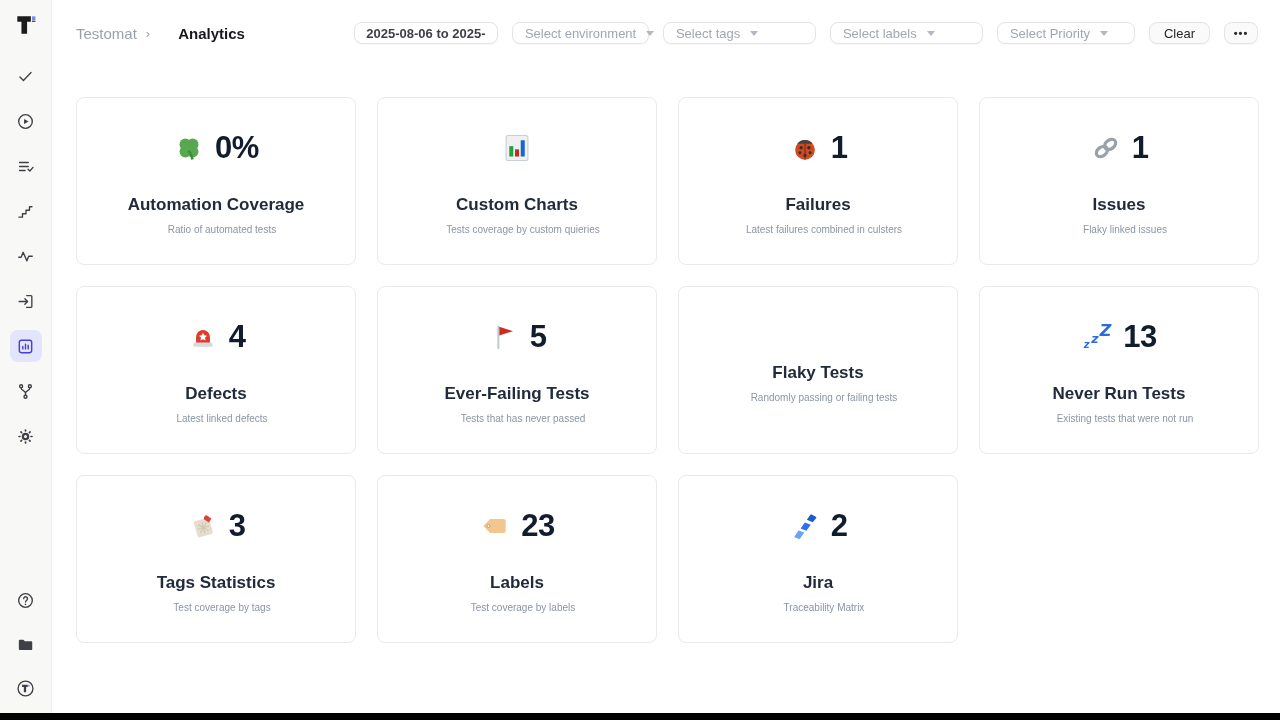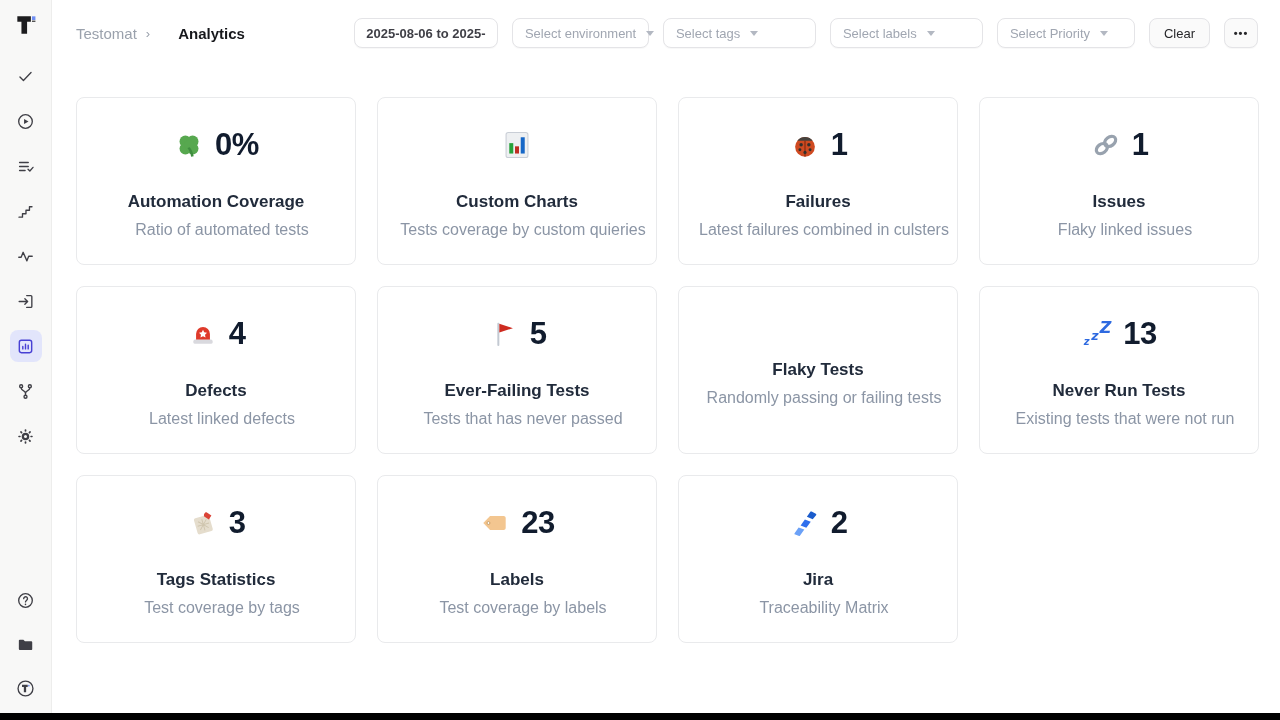--- a/index.html
+++ b/index.html
@@ -37,21 +37,21 @@
     position: absolute; left: 52px; top: 0; right: 0; height: 50px;
     background: #ffffff; display: flex; align-items: center;
     padding: 16px 22px 0 24px;
   }
   .breadcrumb { display: flex; align-items: center; gap: 9px; font-size: 15px; }
   .crumb-root { color: #9aa1ac; font-weight: 500; cursor: pointer; }
   .crumb-sep  { color: #9aa1ac; font-size: 13px; }
   .crumb-current { color: #17181c; font-weight: 700; font-size: 15px; margin-left: 19px; }
   .controls { margin-left: auto; display: flex; align-items: center; gap: 14px; }
   .ctrl {
-    height: 30px; border: 1px solid #e4e4e7; border-radius: 8px; background: #fff;
+    height: 22px; border: 1px solid #e4e4e7; border-radius: 8px; background: #fff;
     display: flex; align-items: center; font-size: 13px; padding: 0 12px;
     box-shadow: 0 1px 1px rgba(16,24,40,.03); cursor: pointer; white-space: nowrap;
   }
   .date-btn { width: 144px; color: #3f3f46; font-weight: 600; justify-content: center; overflow: hidden; }
   .select { color: #a0a6b1; }
   .select .caret { width: 0; height: 0; border-left: 4px solid transparent; border-right: 4px solid transparent; border-top: 5px solid #b3b8c2; margin-left: 10px; }
   .sel-env { width: 137px; } .sel-tags { width: 153px; } .sel-labels { width: 153px; } .sel-priority { width: 138px; }
   .clear-btn { background: #fafafa; color: #27272a; font-weight: 500; padding: 0 14px; }
   .more-btn { background: #fafafa; width: 34px; justify-content: center; color: #27272a; font-size: 11px; letter-spacing: 1px; font-weight: 700; }
 
@@ -64,21 +64,21 @@
   .card {
     background: #fff; border: 1px solid #e9eaec; border-radius: 8px;
     display: flex; flex-direction: column; align-items: center; justify-content: center;
     text-align: center; cursor: pointer;
   }
   .stat { display: flex; align-items: center; gap: 10px; height: 42px; }
   .stat .cicon { width: 32px; height: 32px; display: flex; align-items: center; justify-content: center; }
   .stat .cicon svg { width: 32px; height: 32px; }
   .stat .value { font-size: 31px; font-weight: 700; color: #111c2e; letter-spacing: -0.5px; }
   .card .title { margin-top: 26px; font-size: 17px; font-weight: 600; color: #212b3b; }
-  .card .subtitle { margin-top: 9px; font-size: 16px; color: #8b95a5; margin-left: 12px; }
+  .card .subtitle { margin-top: 9px; font-size: 10px; color: #8b95a5; margin-left: 12px; }
 
   
   .bottom-bar { position: absolute; left: 0; right: 0; bottom: 0; height: 7px; background: #000; }
 </style>
 </head>
 <body>
 
 <nav class="sidebar">
   <div class="side-logo">
     <svg viewBox="0 0 24 24">

